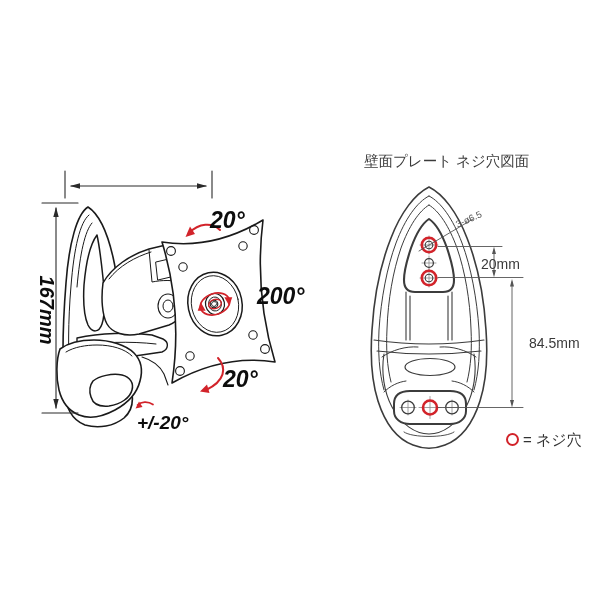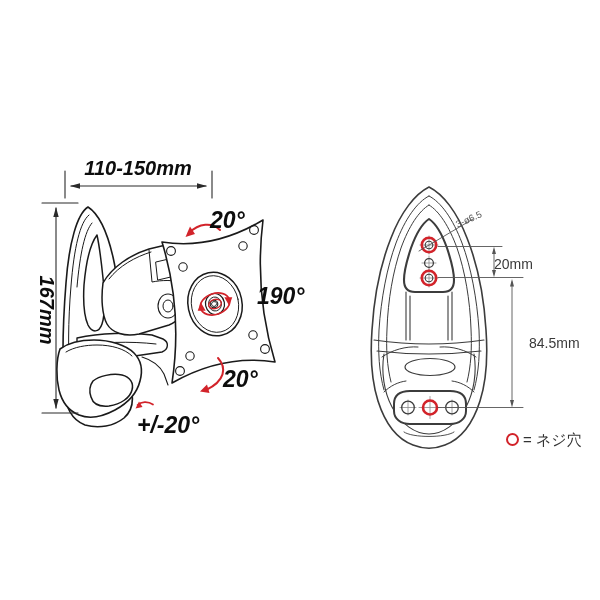--- a/index.html
+++ b/index.html
@@ -7,24 +7,24 @@
           font-family:"Liberation Sans",sans-serif;}
   #lineart{position:absolute;left:0;top:0;}
   .lbl{position:absolute;white-space:nowrap;}
   .dimL{font-style:italic;font-weight:bold;color:#0d0d0d;}
   .dimR{color:#3a3a3a;font-weight:normal;}
   .t-width{left:62px;top:157px;width:152px;text-align:center;font-size:20px;}
   .t-height{left:46px;top:310px;transform:translate(-50%,-50%) rotate(90deg);font-size:20px;}
   .t-tilt-top{left:210px;top:207px;font-size:23px;}
   .t-rot{left:257px;top:283px;font-size:23px;}
   .t-tilt-bot{left:223px;top:366px;font-size:23px;}
-  .t-swivel{left:137px;top:412px;font-size:23px;}
+  .t-swivel{left:137px;top:412px;font-size:19px;}
   .t-title{left:364px;top:152px;font-size:14.5px;color:#3a3a3a;}
   .t-holespec{left:456px;top:219px;font-size:9.5px;color:#555;transform:rotate(-24deg);transform-origin:0 50%;}
-  .t-pitch{left:494px;top:256px;font-size:14px;}
+  .t-pitch{left:481px;top:256px;font-size:14px;}
   .t-mheight{left:529px;top:335px;font-size:14px;}
   .t-legend{left:523px;top:431px;font-size:15px;color:#333;}
   .legend-ring{position:absolute;left:506px;top:433px;width:9px;height:9px;border:2.6px solid #d2232a;
                border-radius:50%;}
 </style>
 </head>
 <body>
 
 <div id="screen">
 
@@ -172,27 +172,27 @@
         <line x1="438" y1="277.5" x2="523" y2="277.5"></line>
         <line x1="494" y1="250" x2="494" y2="274"></line>
         <path fill="#555" stroke="none" d="M494,246.8 L492,254 L496,254 Z M494,277.2 L492,270 L496,270 Z"></path>
         <line x1="512" y1="282" x2="512" y2="404"></line>
         <path fill="#555" stroke="none" d="M512,279 L510,286.5 L514,286.5 Z M512,407.5 L510,400 L514,400 Z"></path>
         <line x1="438" y1="407.5" x2="523" y2="407.5"></line>
       </g>
     </g>
   </svg>
 
-  <div class="lbl dimL t-width">110-150mm</div>
   <div class="lbl dimL t-height">167mm</div>
   <div class="lbl dimL t-tilt-top">20°</div>
-  <div class="lbl dimL t-rot">190°</div>
+  <div class="lbl dimL t-rot">200°</div>
   <div class="lbl dimL t-tilt-bot">20°</div>
   <div class="lbl dimL t-swivel">+/-20°</div>
 
+  <div class="lbl t-title">壁面プレート ネジ穴図面</div>
   <div class="lbl t-holespec">3-ø6.5</div>
   <div class="lbl dimR t-pitch">20mm</div>
   <div class="lbl dimR t-mheight">84.5mm</div>
 
   <div class="legend-ring"></div>
   <div class="lbl t-legend">= ネジ穴</div>
 
 </div>
 
 </body></html>

